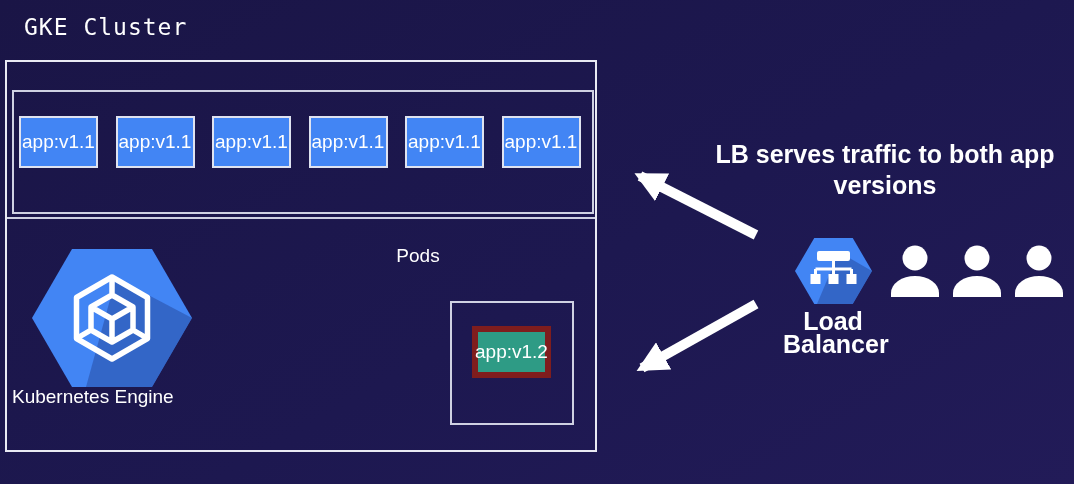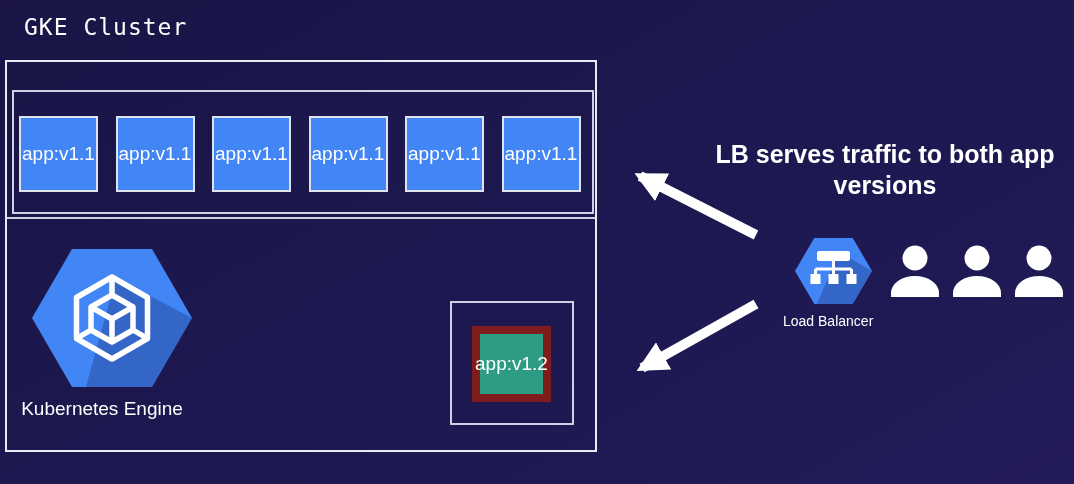--- a/index.html
+++ b/index.html
@@ -22,35 +22,35 @@
     font-weight:normal;font-size:23px;letter-spacing:1px;
   }
   .cluster{left:5px;top:60px;width:592px;height:392px;border:2px solid #e9eaf3;}
   .pods-box{
     left:5px;top:28px;width:582px;height:124px;
     border:2px solid #cfd1e2;
     display:flex;gap:17.5px;padding:24px 0 0 5px;
   }
   .divider{left:0;top:155px;width:588px;border-top:2px solid #cfd1e2;height:0}
   .pod{
-    width:79px;height:76px;flex:0 0 79px;
+    width:79px;height:52px;flex:0 0 79px;
     display:flex;align-items:center;justify-content:center;
     font-size:19px;color:#fff;
   }
   .pod-blue{background:var(--pod-v1);border:2px solid #dfe3f0;}
-  .pod-teal{background:var(--pod-v2);border:8px solid #7f1d1d;}
+  .pod-teal{background:var(--pod-v2);border:6px solid #7f1d1d;}
   .pods-label{left:361px;top:183px;width:100px;text-align:center;font-size:19px;}
   .gke-logo{left:25px;top:186px;width:160px;height:140px;}
-  .engine-label{left:5px;top:336px;width:180px;text-align:center;font-size:19px;}
+  .engine-label{left:5px;top:324px;width:180px;text-align:left;font-size:19px;}
   .v2-outer{left:443px;top:239px;width:124px;height:124px;border:2px solid #cfd1e2;}
   .v2-pod{position:absolute;left:20px;top:23px;}
   .caption{left:700px;top:139px;width:370px;text-align:center;font-size:25px;line-height:1.22;font-weight:bold;}
   .arrows{left:0;top:0;width:1074px;height:484px;pointer-events:none;}
   .lb-icon{left:795px;top:238px;width:77px;height:66px;}
-  .lb-label{left:783px;top:310px;width:100px;font-size:14px;line-height:23px;}
+  .lb-label{left:783px;top:310px;width:100px;text-align:center;font-size:25px;line-height:23px;font-weight:bold;}
   .users{left:886px;top:244px;width:188px;height:54px;}
   .hex-fill{fill:var(--hex)}
   .hex-shade{fill:#16246b;opacity:.32}
   .wline{stroke:#fff;fill:none}
 </style>
 </head>
 <body>
 
 <div class="abs title">GKE Cluster</div>
 
@@ -59,20 +59,21 @@
   <div class="abs pods-box">
     <div class="pod pod-blue">app:v1.1</div>
     <div class="pod pod-blue">app:v1.1</div>
     <div class="pod pod-blue">app:v1.1</div>
     <div class="pod pod-blue">app:v1.1</div>
     <div class="pod pod-blue">app:v1.1</div>
     <div class="pod pod-blue">app:v1.1</div>
   </div>
   <div class="abs divider"></div>
 
+  <div class="abs pods-label">Pods</div>
 
   <svg class="abs gke-logo" viewBox="0 0 160 140">
     <defs>
         <clipPath id="gkehex">
           <polygon points="0,70 40,1 120,1 160,70 120,139 40,139"></polygon>
         </clipPath>
       </defs>
     <polygon class="hex-fill" points="0,70 40,1 120,1 160,70 120,139 40,139"></polygon>
     <polygon class="hex-shade" points="84,30 160,70 120,139 54,139" clip-path="url(#gkehex)"></polygon>
     <polygon class="wline" stroke-width="5.5" stroke-linejoin="round" points="80,29 115.5,49.5 115.5,90.5 80,111 44.5,90.5 44.5,49.5"></polygon>

